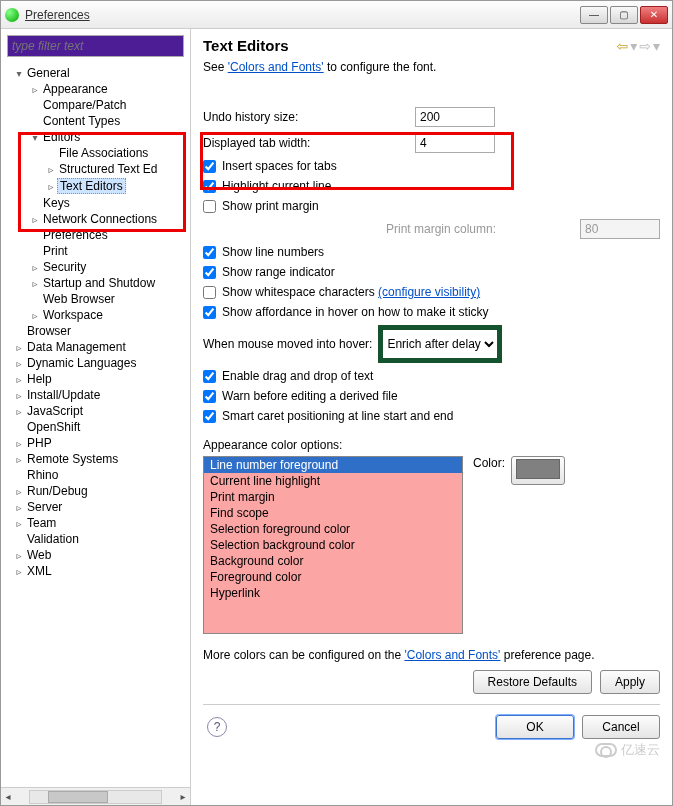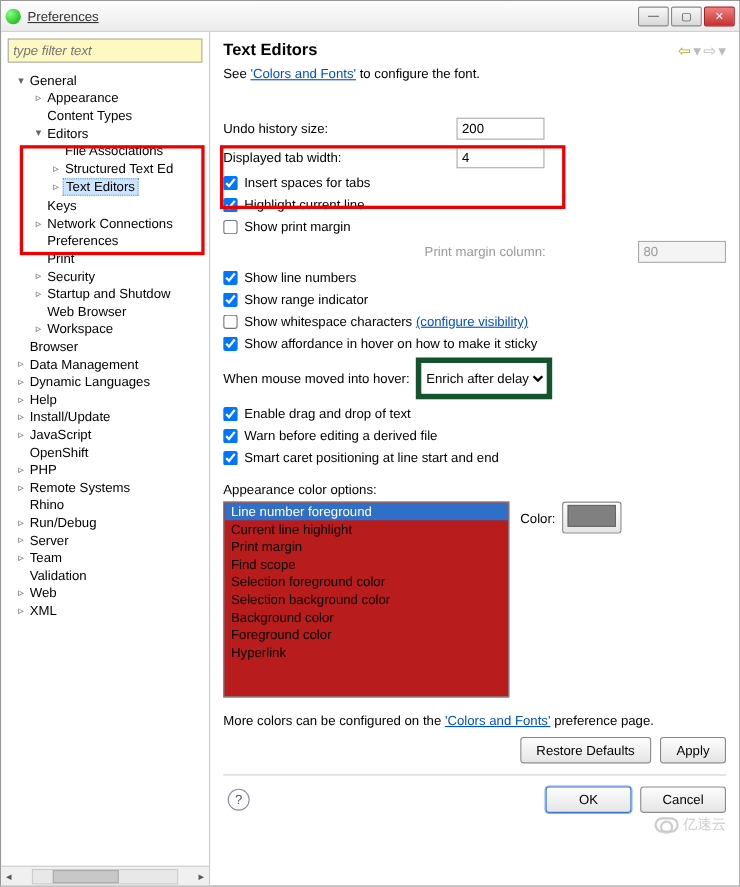--- a/index.html
+++ b/index.html
@@ -9,21 +9,21 @@
 .titlebar { height: 28px; background: linear-gradient(#fdfdfd, #ebebeb); border-bottom: 1px solid #ccc; display: flex; align-items: center; padding: 0 4px; }
 .titlebar .app-icon { width: 14px; height: 14px; border-radius: 50%; background: radial-gradient(circle at 30% 30%, #8f8, #0a0); margin-right: 6px; }
 .titlebar .title { flex: 1; color: #333; text-decoration: underline; }
 .winbtns { display: flex; gap: 2px; }
 .winbtn { width: 28px; height: 18px; border: 1px solid #888; background: linear-gradient(#f8f8f8, #d8d8d8); border-radius: 2px; display: flex; align-items: center; justify-content: center; font-size: 10px; color: #333; cursor: default; }
 .winbtn.close { background: linear-gradient(#f08080, #c83030); color: #fff; border-color: #a02020; }
 
 
 .content { display: flex; height: calc(100% - 28px); }
 .sidebar { width: 190px; border-right: 1px solid #ccc; display: flex; flex-direction: column; }
-.filter { margin: 6px; height: 22px; border: 1px solid #aaa; padding: 2px 4px; font-style: italic; color: #888; background: #fef9c3; font-size: 12px; width: calc(100% - 12px); }
+.filter { margin: 6px; height: 22px; border: 1px solid #aaa; padding: 2px 4px; font-style: italic; color: #888; background: #4c1d95; font-size: 12px; width: calc(100% - 12px); }
 
 .tree { flex: 1; overflow: auto; padding: 2px 0 2px 4px; }
 .tree-item { white-space: nowrap; padding: 1px 0 1px 2px; cursor: default; display: flex; align-items: center; }
 .tree-item .arrow { display: inline-block; width: 12px; text-align: center; color: #666; font-size: 10px; }
 .tree-item.selected span.lbl { background: #cce4ff; border: 1px dotted #5a9fd4; padding: 0 2px; }
 .tree-item .lbl { padding: 0 2px; }
 .d0 { padding-left: 8px; } .d1 { padding-left: 24px; } .d2 { padding-left: 40px; }
 
 .hscroll { height: 18px; border-top: 1px solid #ccc; background: #f0f0f0; display: flex; align-items: center; }
 .hscroll .track { flex:1; height:14px; background:#e8e8e8; border:1px solid #ccc; margin:0 14px; position:relative; }
@@ -47,21 +47,21 @@
 
 .form-row { display: flex; align-items: center; margin: 3px 0; }
 .form-row label.fld { width: 212px; }
 .form-row input.txt { width: 80px; height: 20px; border: 1px solid #aaa; padding: 1px 4px; font-size: 12px; }
 .form-row.disabled { color: #999; justify-content: flex-end; }
 .form-row.disabled input.txt { background: #f4f4f4; color:#999; }
 .indent { margin-left: 18px; }
 
 .chk { margin-right: 6px; width:13px; height:13px; }
 
-.listbox { width: 260px; height: 178px; border: 1px solid #888; background: #b91c1c; overflow: auto; font-size: 12px; }
+.listbox { width: 260px; height: 178px; border: 1px solid #888; background: #fca5a5; overflow: auto; font-size: 12px; }
 .listbox .opt { padding: 1px 6px; }
 .listbox .opt.sel { background: #2f6fc8; color: #fff; }
 .color-swatch { width: 44px; height: 20px; background: #808080; border: 1px solid #666; display:inline-block; }
 .swatch-btn { border: 1px solid #888; background: linear-gradient(#fdfdfd,#e5e5e5); padding: 2px 4px; display:inline-block; border-radius:3px; }
 
 select.combo { height: 38px; font-size: 12px; border: 5px solid #14532d; background:#fff; }
 
 .btn { height: 24px; padding: 0 14px; border: 1px solid #888; background: linear-gradient(#fdfdfd,#e5e5e5); border-radius: 3px; font-size: 12px; cursor: default; }
 .btn.default { border-color: #3b73d1; box-shadow: 0 0 0 1px #80b0ff; }
 
@@ -90,20 +90,24 @@
   <div class="sidebar">
     <input class="filter" placeholder="type filter text" style="">
     <div class="tree" id="tree">
         <div class="tree-item d0">
           <span class="arrow">▾</span>
           <span class="lbl">General</span>
         </div>
         <div class="tree-item d1">
           <span class="arrow">▹</span>
           <span class="lbl">Appearance</span>
+        </div>
+        <div class="tree-item d1">
+          <span class="arrow"></span>
+          <span class="lbl">Compare/Patch</span>
         </div>
         <div class="tree-item d1">
           <span class="arrow"></span>
           <span class="lbl">Content Types</span>
         </div>
         <div class="tree-item d1">
           <span class="arrow">▾</span>
           <span class="lbl">Editors</span>
         </div>
         <div class="tree-item d2">
@@ -305,21 +309,21 @@
           <div class="opt sel">Line number foreground</div>
           <div class="opt">Current line highlight</div>
           <div class="opt">Print margin</div>
           <div class="opt">Find scope</div>
           <div class="opt">Selection foreground color</div>
           <div class="opt">Selection background color</div>
           <div class="opt">Background color</div>
           <div class="opt">Foreground color</div>
           <div class="opt">Hyperlink</div>
         </div>
-      <div style="display:flex; align-items:center; gap:6px">
+      <div style="display:flex; gap:6px">
         <span>Color:</span>
         <span class="swatch-btn"><span class="color-swatch"></span></span>
       </div>
     </div>
 
     <div style="margin-top:14px">
       <span>More colors can be configured on the </span><a class="link">'Colors and Fonts'</a><span> preference page.</span>
     </div>
 
     <div class="button-row">

